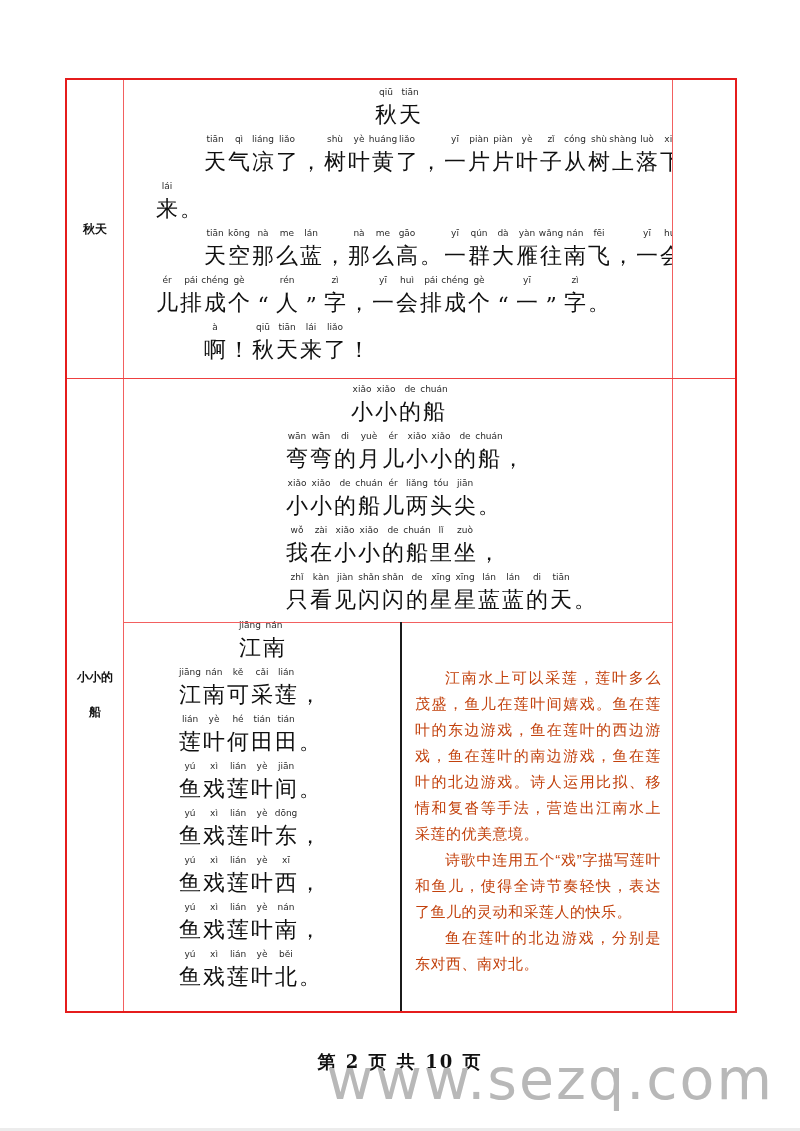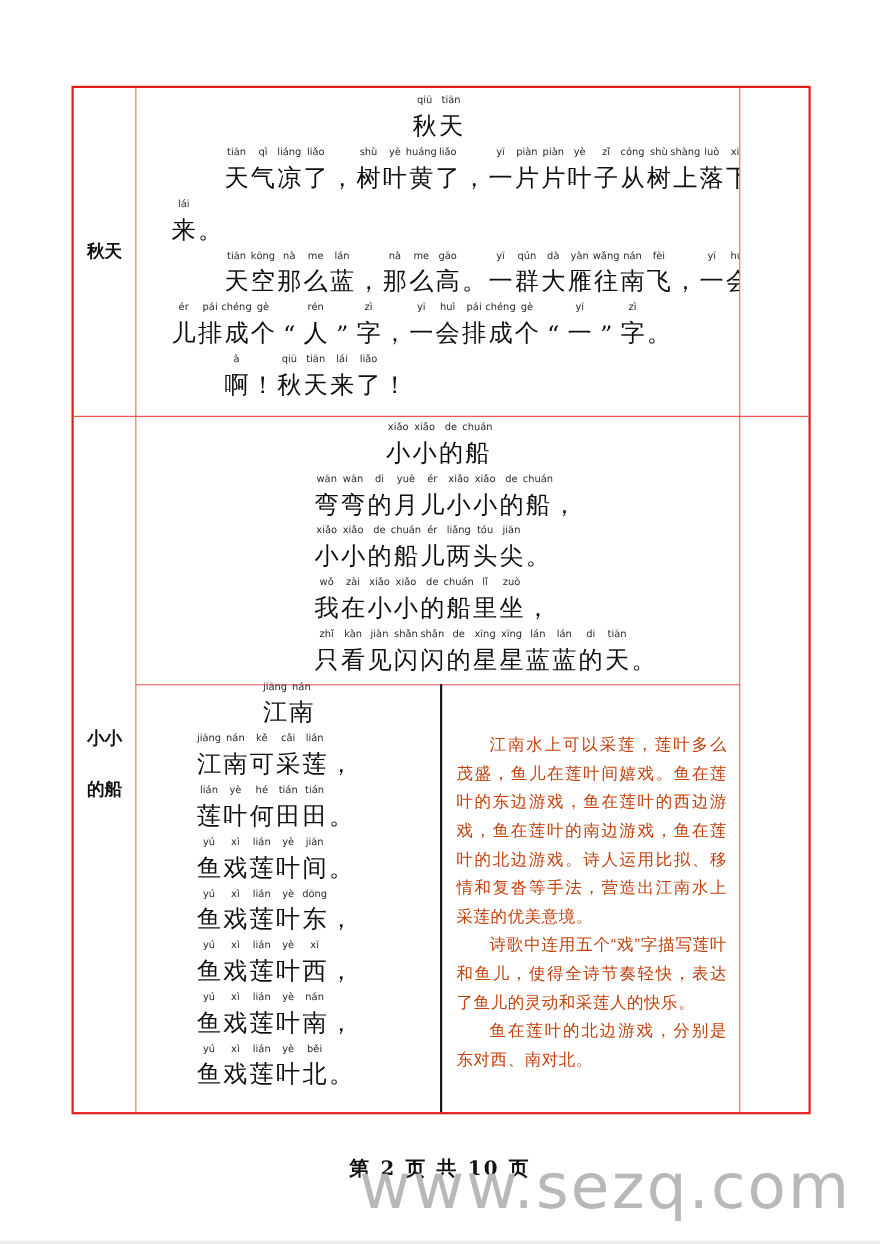--- a/index.html
+++ b/index.html
@@ -15,21 +15,21 @@
   }
   .vline, .hline { position:absolute; background:#f26060; }
   .label-div  { left:56px;  top:0; bottom:0; width:1px; }
   .right-div  { left:605px; top:0; bottom:0; width:1px; }
   .row-div    { top:298px; left:0; right:0; height:1px; background:#ee4040; }
   .sub-div    { top:542px; left:56px; width:550px; height:1px; }
   .black-div  { position:absolute; left:333px; top:542px; width:2px; height:389px; background:#1b1b1b; }
   
   .rowlabel {
     position:absolute; left:0; width:56px; display:flex; align-items:center; justify-content:center;
-    font-family:"DejaVu Sans", sans-serif; font-weight:bold; font-size:16px; color:#111;
+    font-family:"DejaVu Sans", sans-serif; font-weight:bold; font-size:12px; color:#111;
     text-align:center;
   }
   .label1 { top:0;   height:298px; }
   .label2 { top:298px; height:633px;text-align:center; }
   .label2 .wrapbox { width:36px; line-height:2.9; word-break:break-all; }
   
   .rubyline, .para { font-size:0; }
   .zi { position:relative; display:inline-block; width:24px; height:47px; vertical-align:top; }
   .zi .py {
     position:absolute; top:1px; left:50%; transform:translateX(-50%);

